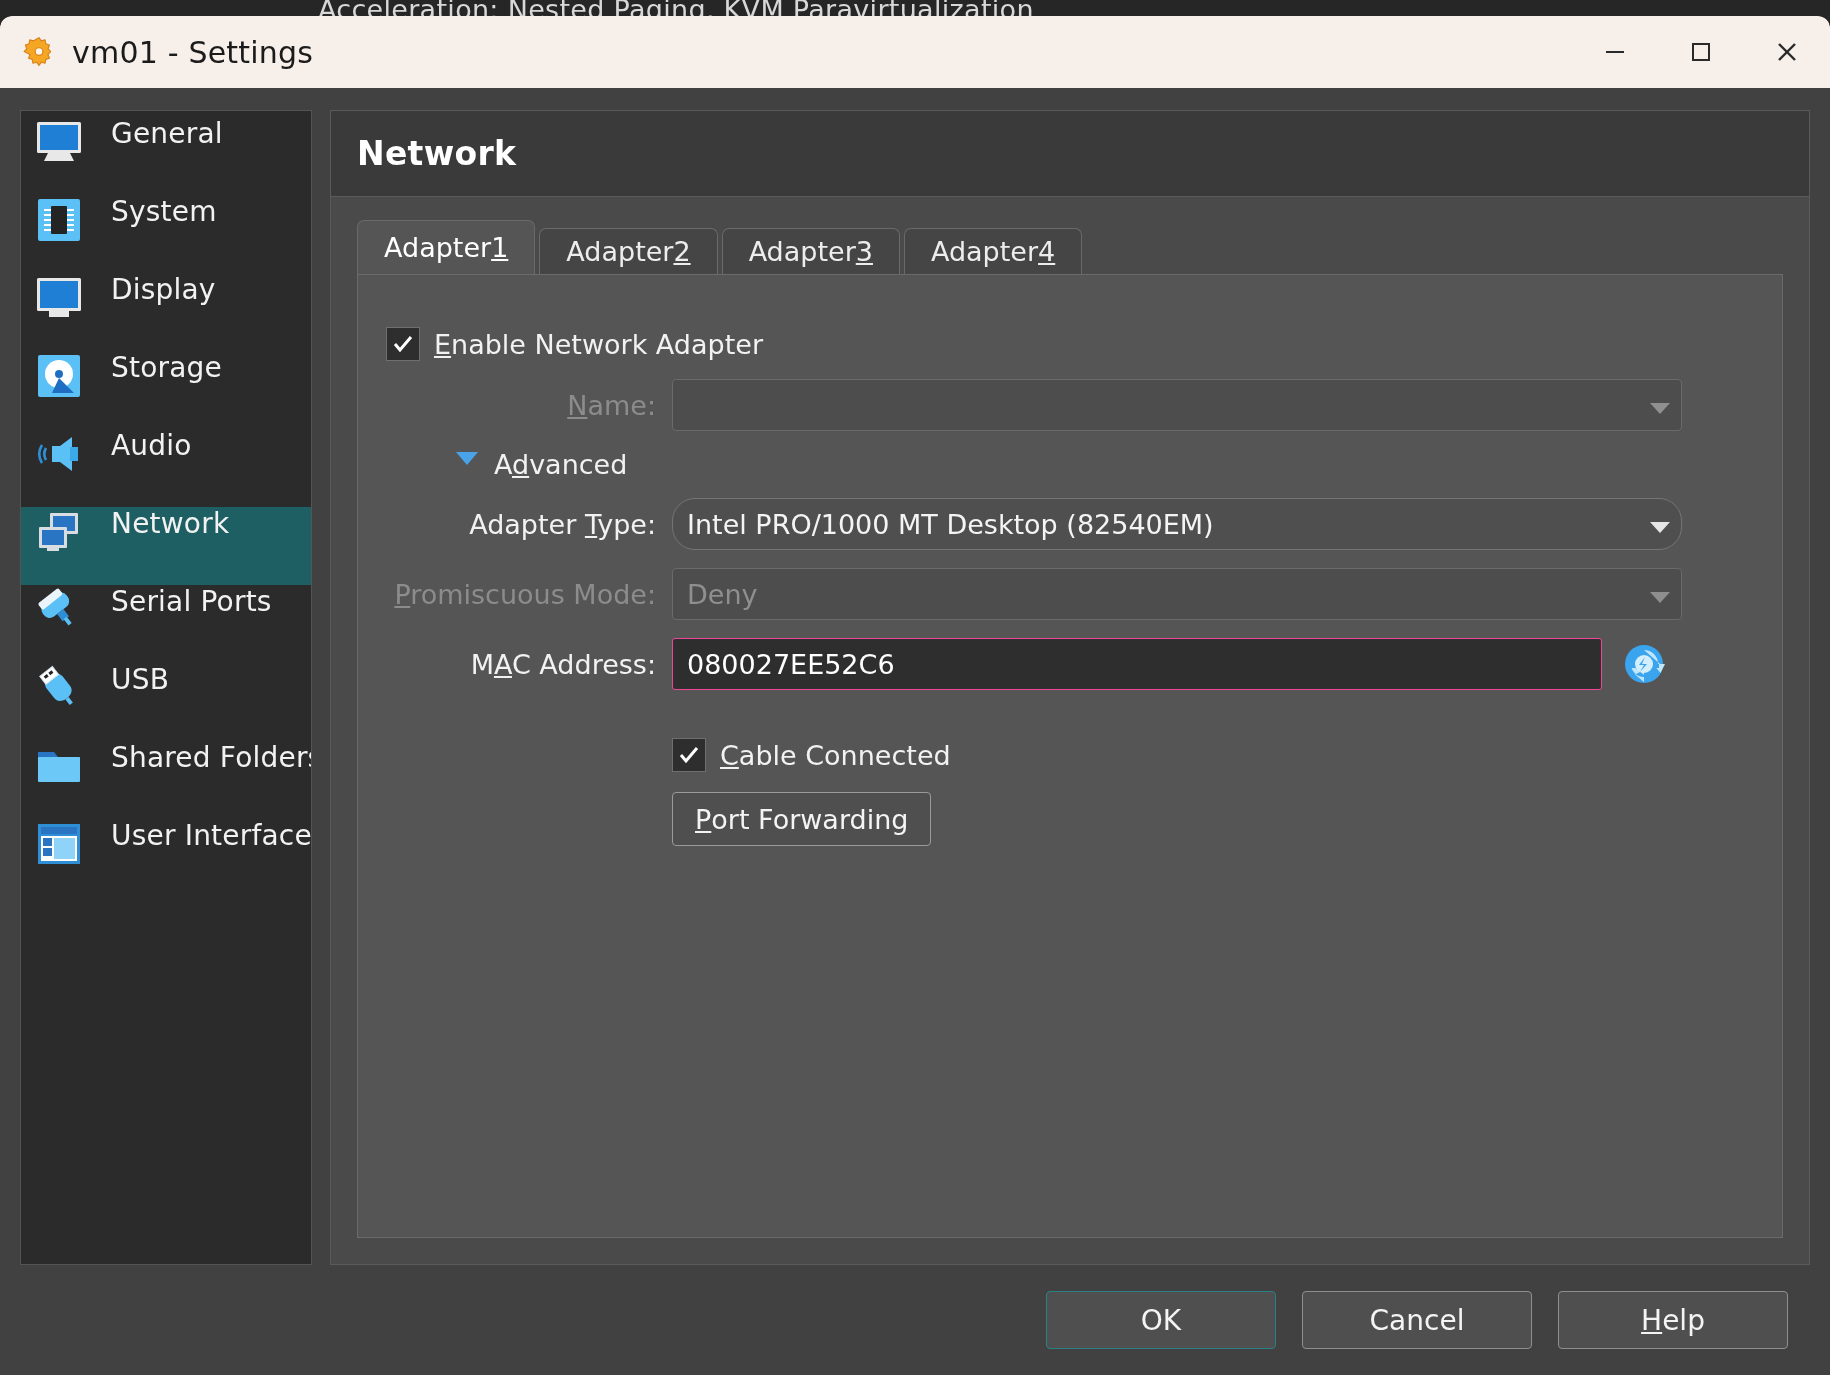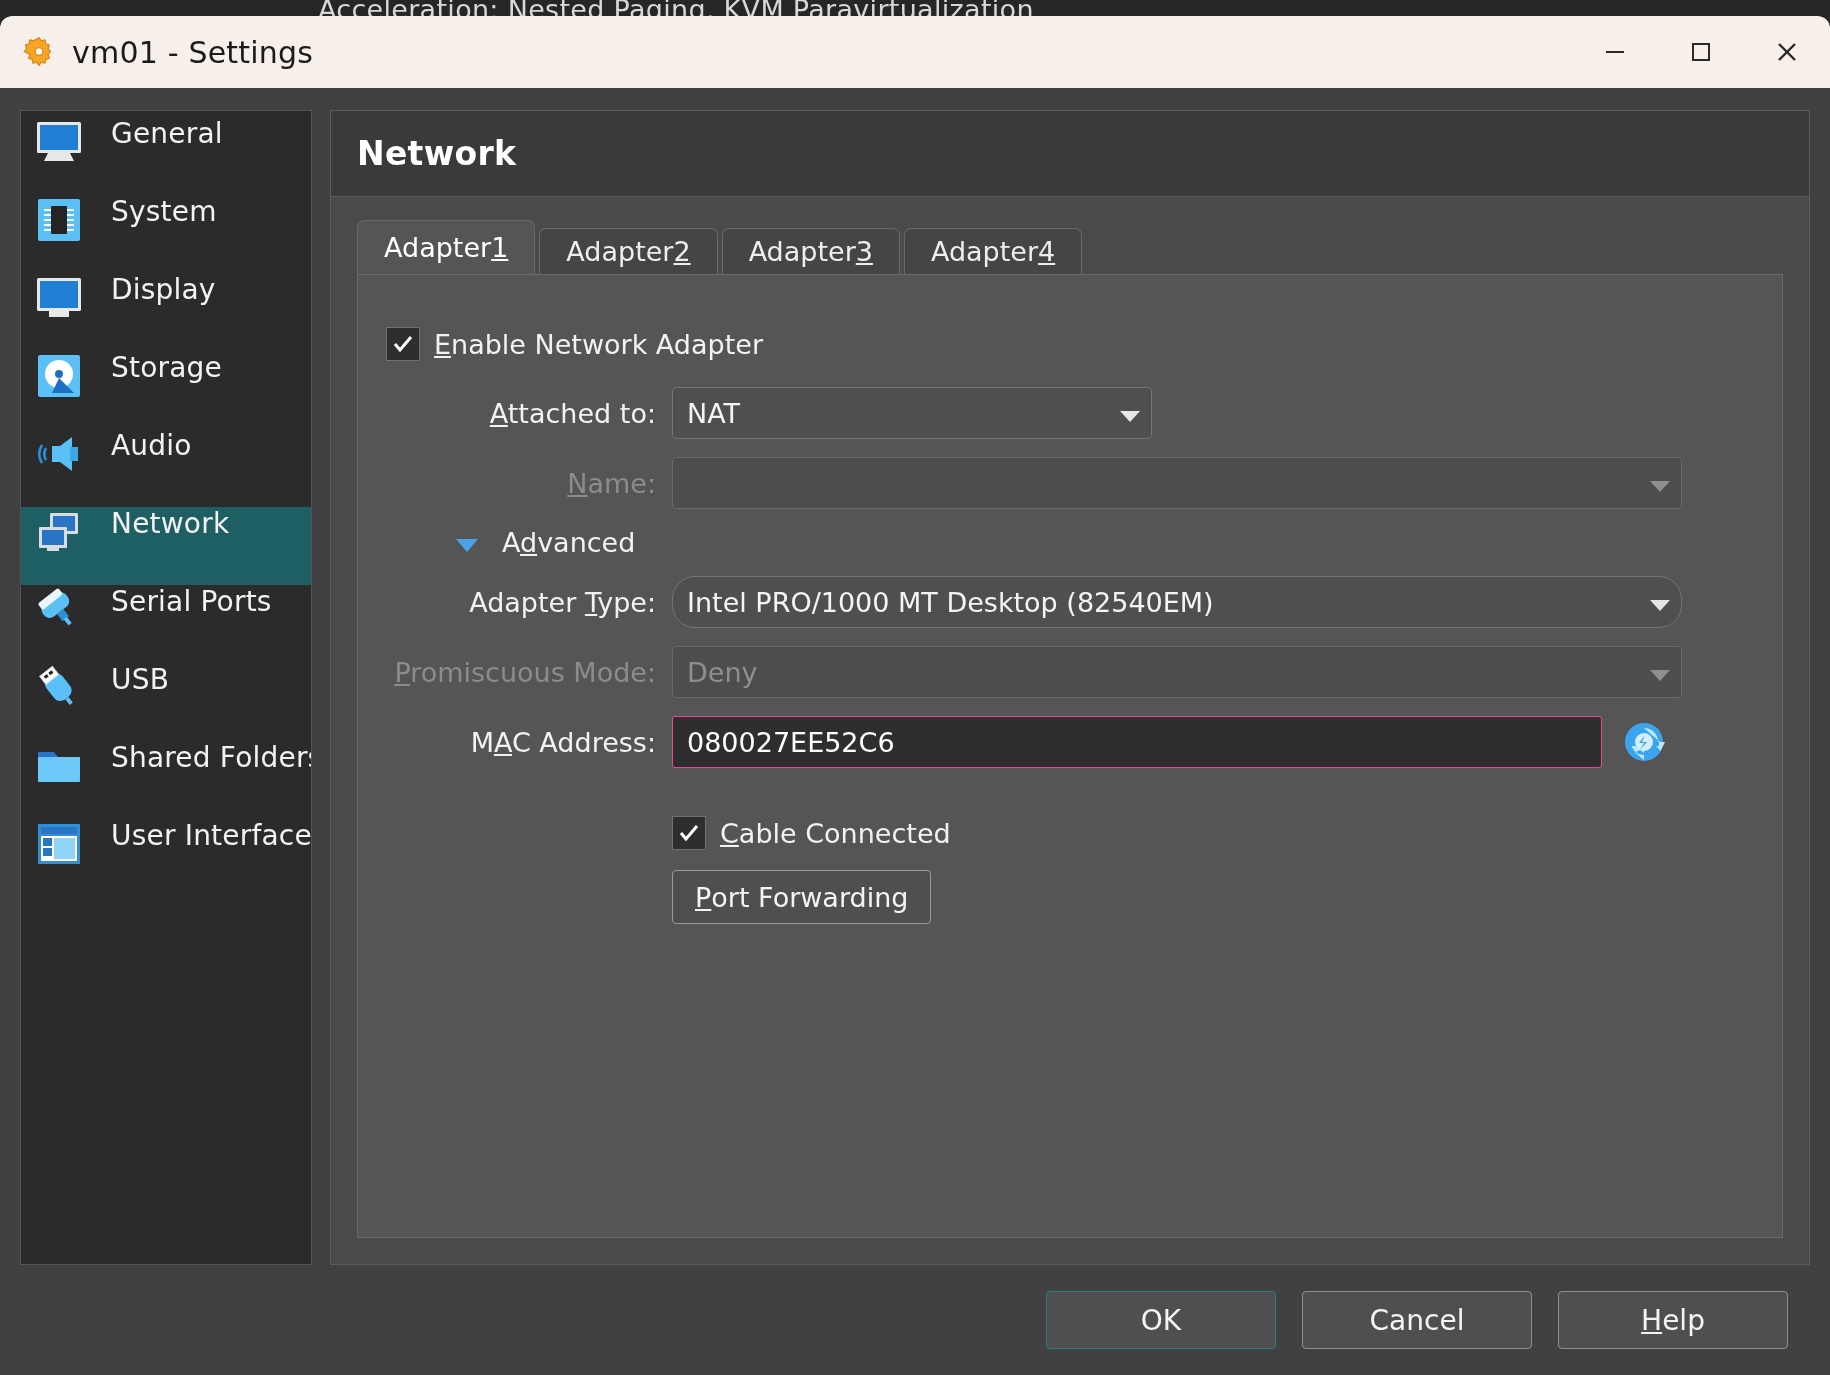--- a/index.html
+++ b/index.html
@@ -274,22 +274,22 @@
     display: flex;
     align-items: center;
     justify-content: center;
     cursor: pointer;
     flex: 0 0 52px;
   }
 
   
   .adv-row {
     display: flex;
-    align-items: flex-end;
-    gap: 22px;
+    align-items: flex-start;
+    gap: 14px;
     margin: 14px 0 18px 68px;
     cursor: pointer;
   }
   .adv-label { font-size: 27px; color: #f2f2f2; }
 
   .btn-plain {
     height: 54px;
     background: #4f4f4f;
     border: 1px solid #9a9a9a;
     border-radius: 4px;
@@ -541,31 +541,20 @@
               <div class="cb-wrap">
                 <span class="cbox">
                   <svg width="24" height="24" viewBox="0 0 24 24">
                       <polyline points="4,12 9,18 20,5" fill="none" stroke="#ffffff" stroke-width="3"></polyline>
                     </svg>
                 </span>
                 <span class="cb-label"><span class="mn">E</span><span>nable Network Adapter</span></span>
               </div>
             </div>
 
-            <div class="row" style="margin-top:26px;">
-              <span class="lbl"><span class="mn">A</span><span>ttached to:</span></span>
-              <div class="combo" style="width:480px;">
-                <span class="val">NAT</span>
-                <span class="caret">
-                  <svg width="22" height="14" viewBox="0 0 22 14">
-                      <polygon points="1,2 21,2 11,13" fill="#e6e6e6"></polygon>
-                    </svg>
-                </span>
-              </div>
-            </div>
 
             <div class="row">
               <span class="lbl disabled"><span class="mn">N</span><span>ame:</span></span>
               <div class="combo disabled" style="width:1010px;">
                 <span class="val"></span>
                 <span class="caret">
                   <svg width="22" height="14" viewBox="0 0 22 14">
                       <polygon points="1,2 21,2 11,13" fill="#8f8f8f"></polygon>
                     </svg>
                 </span>

